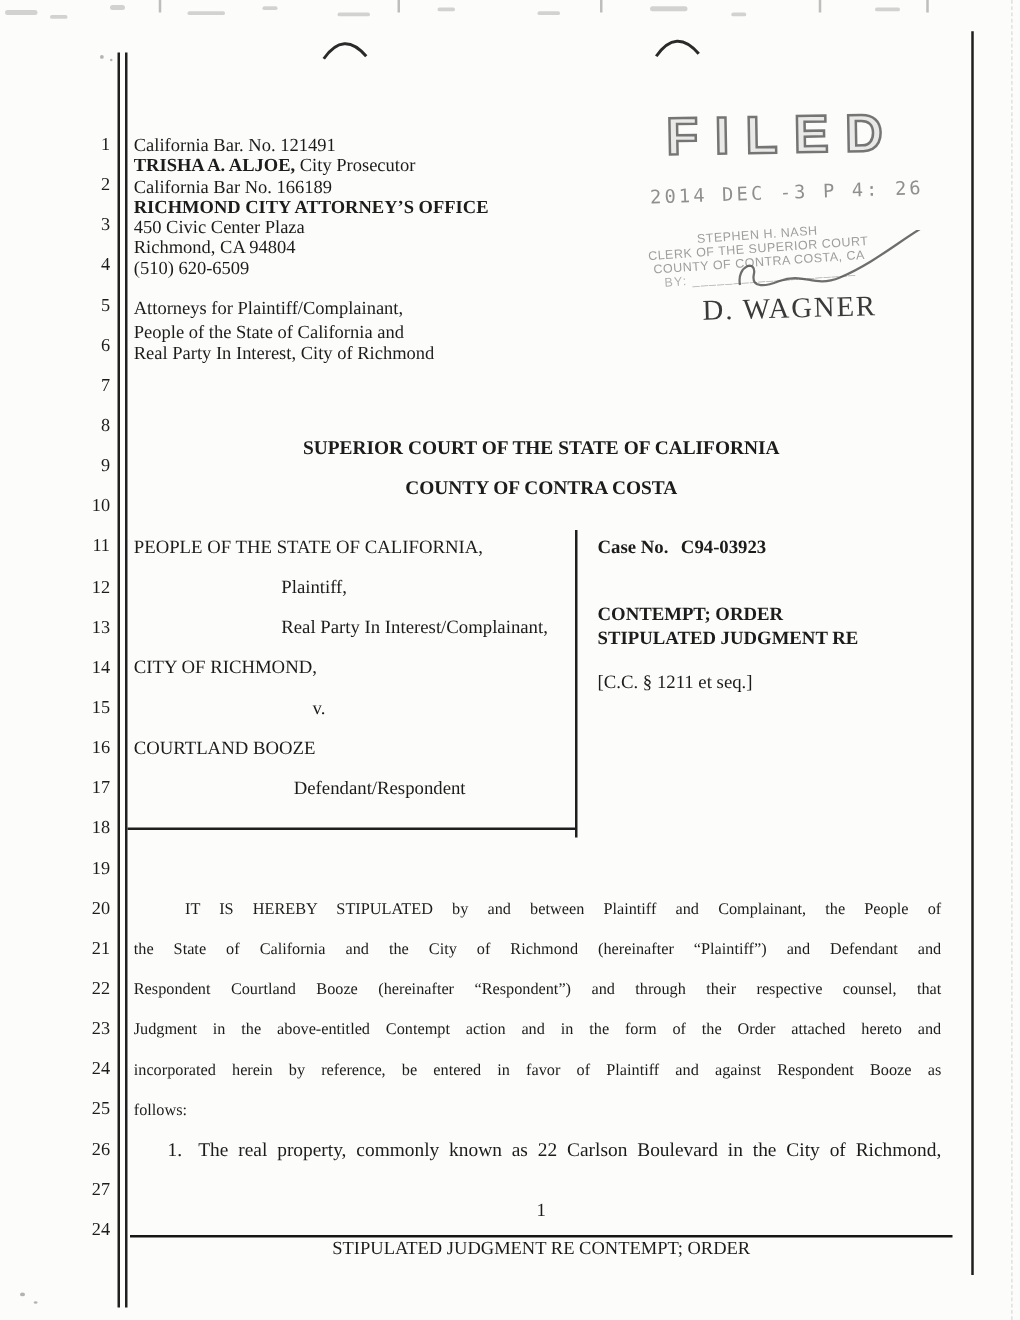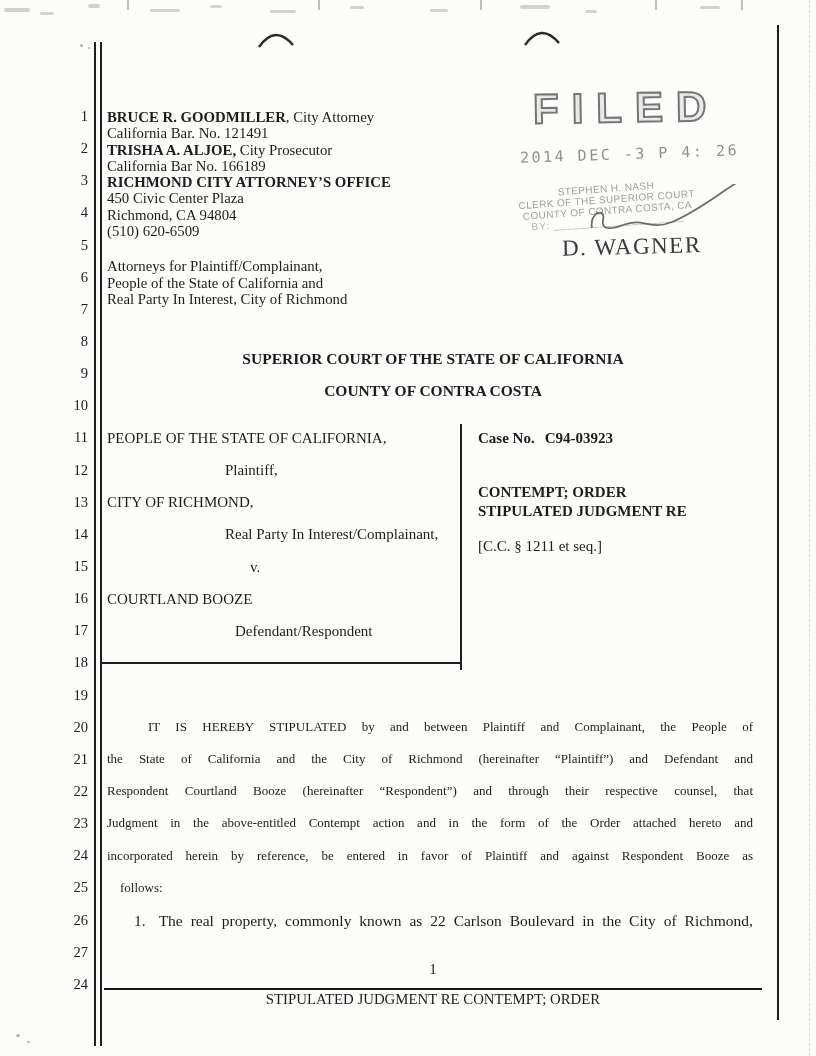--- a/index.html
+++ b/index.html
@@ -31,21 +31,21 @@
   .cap-row{height:32.15px;white-space:nowrap;}
   .cap-right{position:absolute;left:478px;top:430px;width:280px;font-size:15px;}
   .case-line{font-weight:bold;white-space:nowrap;}
   .case-gap{display:inline-block;width:10px;}
   .doc-title{position:absolute;top:53px;left:0;font-weight:bold;line-height:18.5px;white-space:nowrap;}
   .statute{position:absolute;top:108px;left:0;white-space:nowrap;}
   
   .body-col{position:absolute;left:107px;top:719px;width:646px;font-size:13px;}
   .body-col>div{height:32.15px;text-align:justify;text-align-last:justify;white-space:normal;}
   .body-col>div:first-child{text-indent:41px;}
-  .body-col>div:nth-child(6){text-align-last:left;margin-left:13px;}
+  .body-col>div:nth-child(6){text-align-last:left;}
   .item-line{position:absolute;left:107px;top:912px;width:646px;font-size:15.5px;padding-left:27px;box-sizing:border-box;text-align:justify;text-align-last:justify;}
   .item-gap{display:inline-block;width:13px;}
   
   .foot-num{position:absolute;left:105px;top:961px;width:656px;text-align:center;font-size:15px;}
   .foot-rule{position:absolute;left:104px;top:988px;width:658px;height:2px;background:#161616;}
   .foot-title{position:absolute;left:105px;top:991px;width:656px;text-align:center;font-size:14.8px;}
   
   .arc{position:absolute;}
   
   .stamp{position:absolute;left:500px;top:88px;width:280px;height:190px;}
@@ -154,21 +154,20 @@
       <div class="dep">BY: ____________________</div>
     </div>
     <svg class="sig" width="190" height="60" viewBox="0 0 190 60">
       <path d="M32,44 C29,28 46,23 43,36 C41,47 53,45 63,41 C84,33 90,47 112,38 C138,27 158,10 178,-2" stroke="#4a4a4a" stroke-width="1.8" fill="none" opacity=".8"></path>
     </svg>
     <div class="wagner">D. WAGNER</div>
   </div>
 
   <div class="att-col">
 
-  <div><span class="b">BRUCE R. GOODMILLER</span><span>, City Attorney</span></div>
       <div><span class="b"></span><span>California Bar. No. 121491</span></div>
       <div><span class="b">TRISHA A. ALJOE,</span><span> City Prosecutor</span></div>
       <div><span class="b"></span><span>California Bar No. 166189</span></div>
       <div><span class="b">RICHMOND CITY ATTORNEY’S OFFICE</span><span></span></div>
       <div><span class="b"></span><span>450 Civic Center Plaza</span></div>
       <div><span class="b"></span><span>Richmond, CA 94804</span></div>
       <div><span class="b"></span><span>(510) 620-6509</span></div>
       <div><span class="b"></span><span></span></div>
       <div><span class="b"></span><span>Attorneys for Plaintiff/Complainant,</span></div>
       <div><span class="b"></span><span>People of the State of California and</span></div>
@@ -177,22 +176,22 @@
 
   <div class="court-hdr" style="top:350px">SUPERIOR COURT OF THE STATE OF CALIFORNIA</div>
   <div class="court-hdr" style="top:382px">COUNTY OF CONTRA COSTA</div>
 
   <div class="vrule" style="left:460px;top:424px;width:1.5px;height:246px"></div>
   <div class="hrule" style="left:102px;top:662px;width:359px;height:1.6px"></div>
 
   <div class="cap-left">
     <div class="cap-row">PEOPLE OF THE STATE OF CALIFORNIA,</div>
     <div class="cap-row" style="padding-left:118px">Plaintiff,</div>
+    <div class="cap-row" style="padding-left:118px">Real Party In Interest/Complainant,</div>
     <div class="cap-row">CITY OF RICHMOND,</div>
-    <div class="cap-row" style="padding-left:118px">Real Party In Interest/Complainant,</div>
     <div class="cap-row" style="padding-left:143px">v.</div>
     <div class="cap-row">COURTLAND BOOZE</div>
     <div class="cap-row" style="padding-left:128px">Defendant/Respondent</div>
   </div>
 
   <div class="cap-right">
     <div class="case-line"><span>Case No.</span><span class="case-gap"></span><span>C94-03923</span></div>
     <div class="doc-title">
       <div>CONTEMPT; ORDER</div>
       <div>STIPULATED JUDGMENT RE</div>

